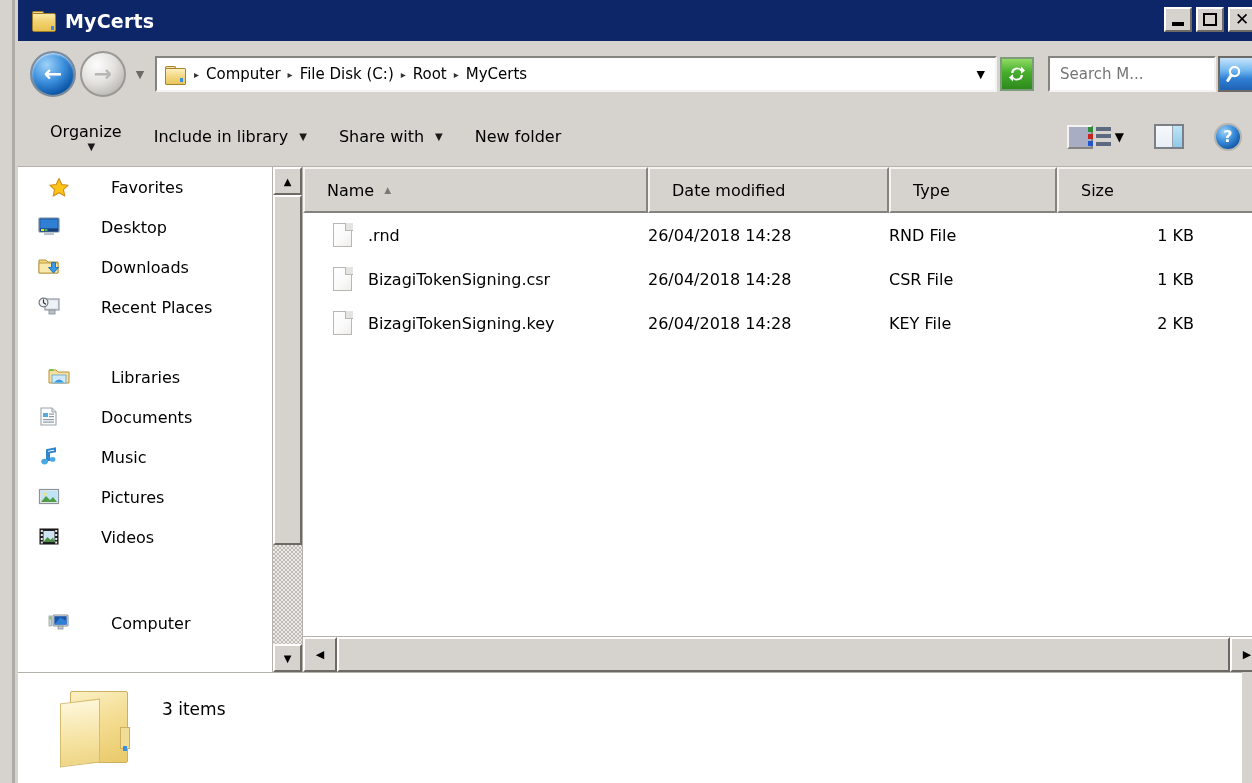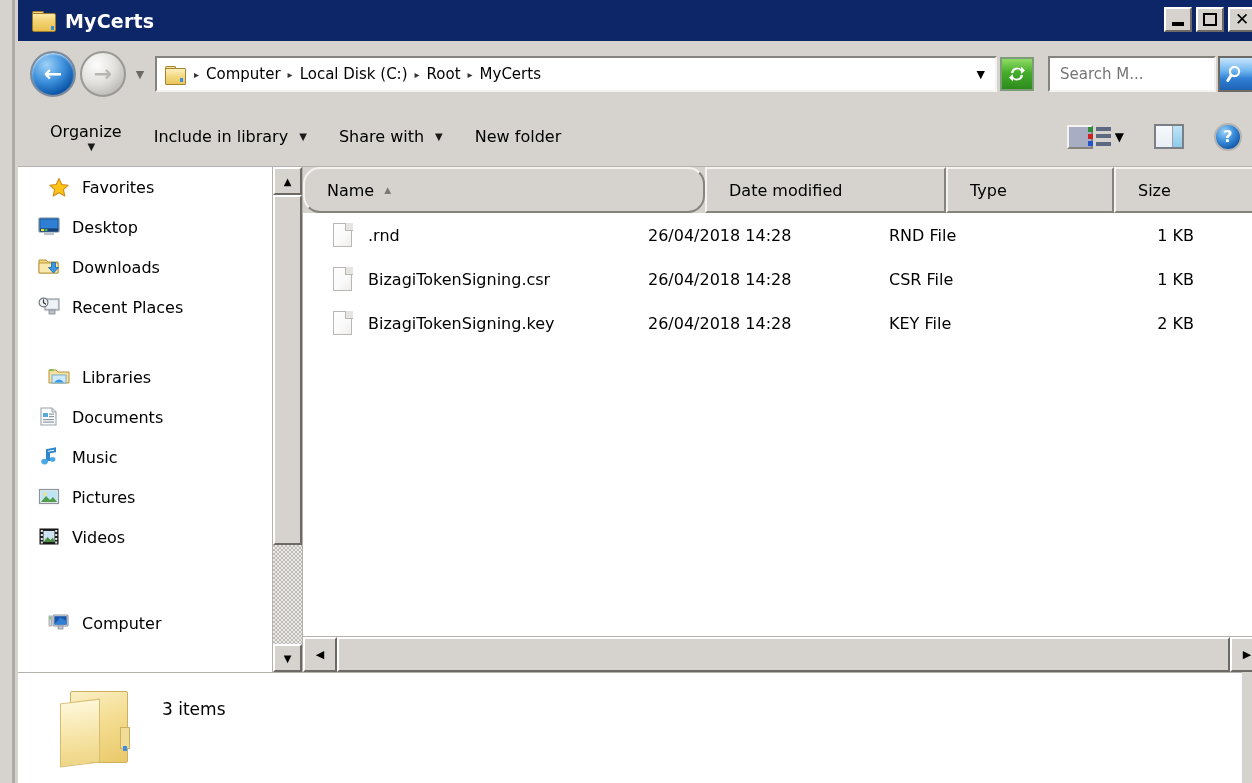--- a/index.html
+++ b/index.html
@@ -167,21 +167,21 @@
   
   .content{position:absolute;left:3px;top:167px;width:1246px;height:505px;display:flex;box-sizing:border-box;}
   .sidebar{
     width:285px;flex:none;background:#fff;position:relative;
     border-right:1px solid #b5b2ad;box-sizing:border-box;overflow:hidden;
   }
   .navgroup{margin-top:0;}
   .navitem{display:flex;align-items:center;height:40px;padding-left:30px;cursor:default;font-size:16px;}
   .navitem.child{padding-left:20px;}
   .navicon{width:22px;height:20px;margin-right:12px;flex:none;position:relative;}
-  .navlabel{white-space:nowrap;}
+  .navlabel{white-space:nowrap;margin-left:29px;}
   .spacer{height:30px;}
   
   .sbscroll{
     position:absolute;right:0;top:0;width:30px;height:100%;
     background:#d6d3ce;display:flex;flex-direction:column;
     border-left:1px solid #b5b2ad;box-sizing:border-box;
   }
   .sbbtn{
     height:28px;flex:none;background:#d6d3ce;
     border-top:2px solid #ffffff;border-left:2px solid #ffffff;
@@ -201,21 +201,21 @@
   }
   
   .filepane{flex:1 1 auto;background:#fff;display:flex;flex-direction:column;min-width:0;position:relative;}
   .colhead{display:flex;height:46px;flex:none;background:#d6d3ce;}
   .col{
     background:#d6d3ce;display:flex;align-items:center;padding-left:22px;
     border-top:2px solid #f4f3f1;border-left:2px solid #f4f3f1;
     border-right:2px solid #85837e;border-bottom:2px solid #85837e;
     box-sizing:border-box;font-size:16px;white-space:nowrap;cursor:default;
   }
-  .col-name{width:402px;flex:none;border-radius:17px;}
+  .col-name{width:345px;flex:none;}
   .col-date{width:241px;flex:none;}
   .col-type{width:168px;flex:none;}
   .col-size{flex:1 1 auto;}
   .sortarrow{margin-left:10px;font-size:9px;color:#7b7873;}
   .rows{flex:1 1 auto;overflow:hidden;}
   .row{display:flex;align-items:center;height:44px;cursor:default;}
   .cell{font-size:16px;white-space:nowrap;overflow:hidden;}
   .c-name{width:345px;flex:none;display:flex;align-items:center;padding-left:30px;box-sizing:border-box;}
   .c-date{width:241px;flex:none;}
   .c-type{width:168px;flex:none;}
@@ -319,21 +319,21 @@
     <div class="addrbox">
       <div class="addr-folder">
         <div class="ft"></div>
           <div class="fb"></div>
           <div class="fd"></div>
       </div>
       <div class="crumbs">
         <span class="sep">▸</span>
         <span class="crumb">Computer</span>
         <span class="sep">▸</span>
-        <span class="crumb">Local Disk (C:)</span>
+        <span class="crumb">File Disk (C:)</span>
         <span class="sep">▸</span>
         <span class="crumb">Root</span>
         <span class="sep">▸</span>
         <span class="crumb">MyCerts</span>
       </div>
       <span class="addr-caret">▼</span>
     </div>
 
     <div class="refreshbtn">
       <svg width="20" height="20" viewBox="0 0 20 20" aria-hidden="true">

